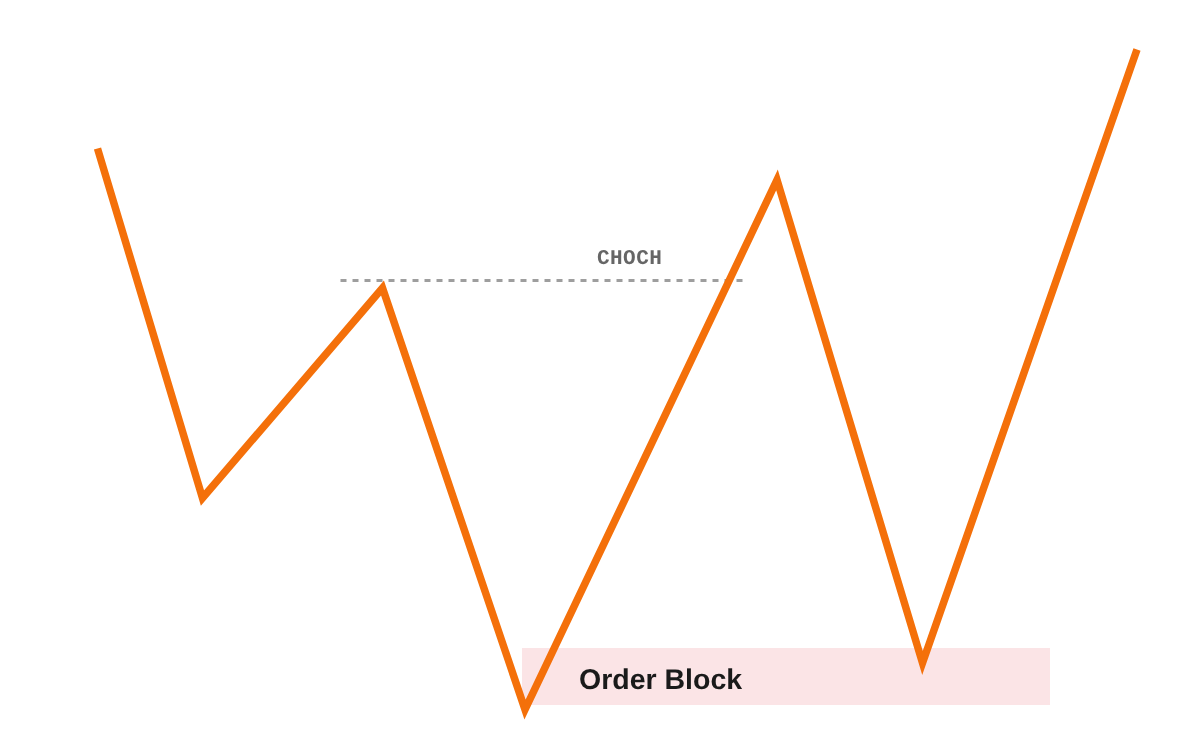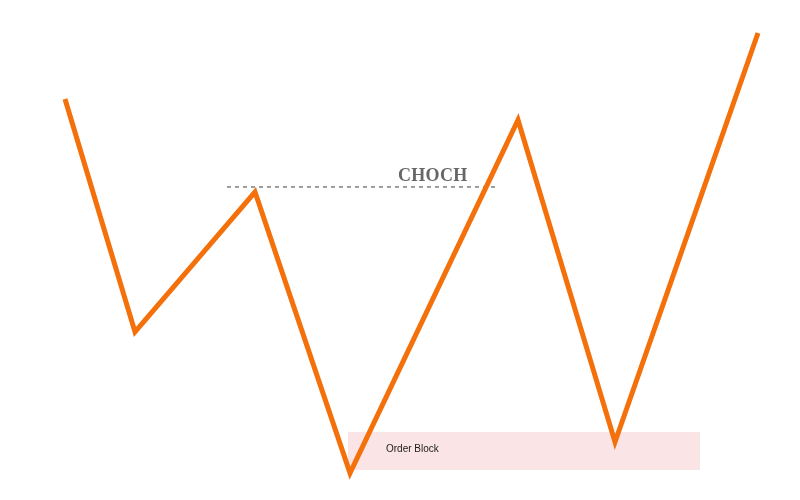--- a/index.html
+++ b/index.html
@@ -19,32 +19,32 @@
   }
   #chart-svg {
     position: absolute;
     left: 0;
     top: 0;
     width: 800px;
     height: 500px;
   }
   .label-choch {
     position: absolute;
-    font-family: Liberation Serif, serif;
-    font-size: 18px;
+    font-family: Liberation Mono, monospace;
+    font-size: 14px;
     font-weight: bold;
     letter-spacing: 0.3px;
     color: #666666;
     white-space: nowrap;
   }
   .label-order-block {
     position: absolute;
     font-family: "Liberation Sans", sans-serif;
-    font-size: 10px;
-    font-weight: normal;
+    font-size: 19px;
+    font-weight: bold;
     color: #1a1a1a;
     white-space: nowrap;
   }
 </style>
 </head>
 <body>
 
 <div id="canvas">
 
   <svg id="chart-svg" viewBox="0 0 800 500" preserveAspectRatio="none">

